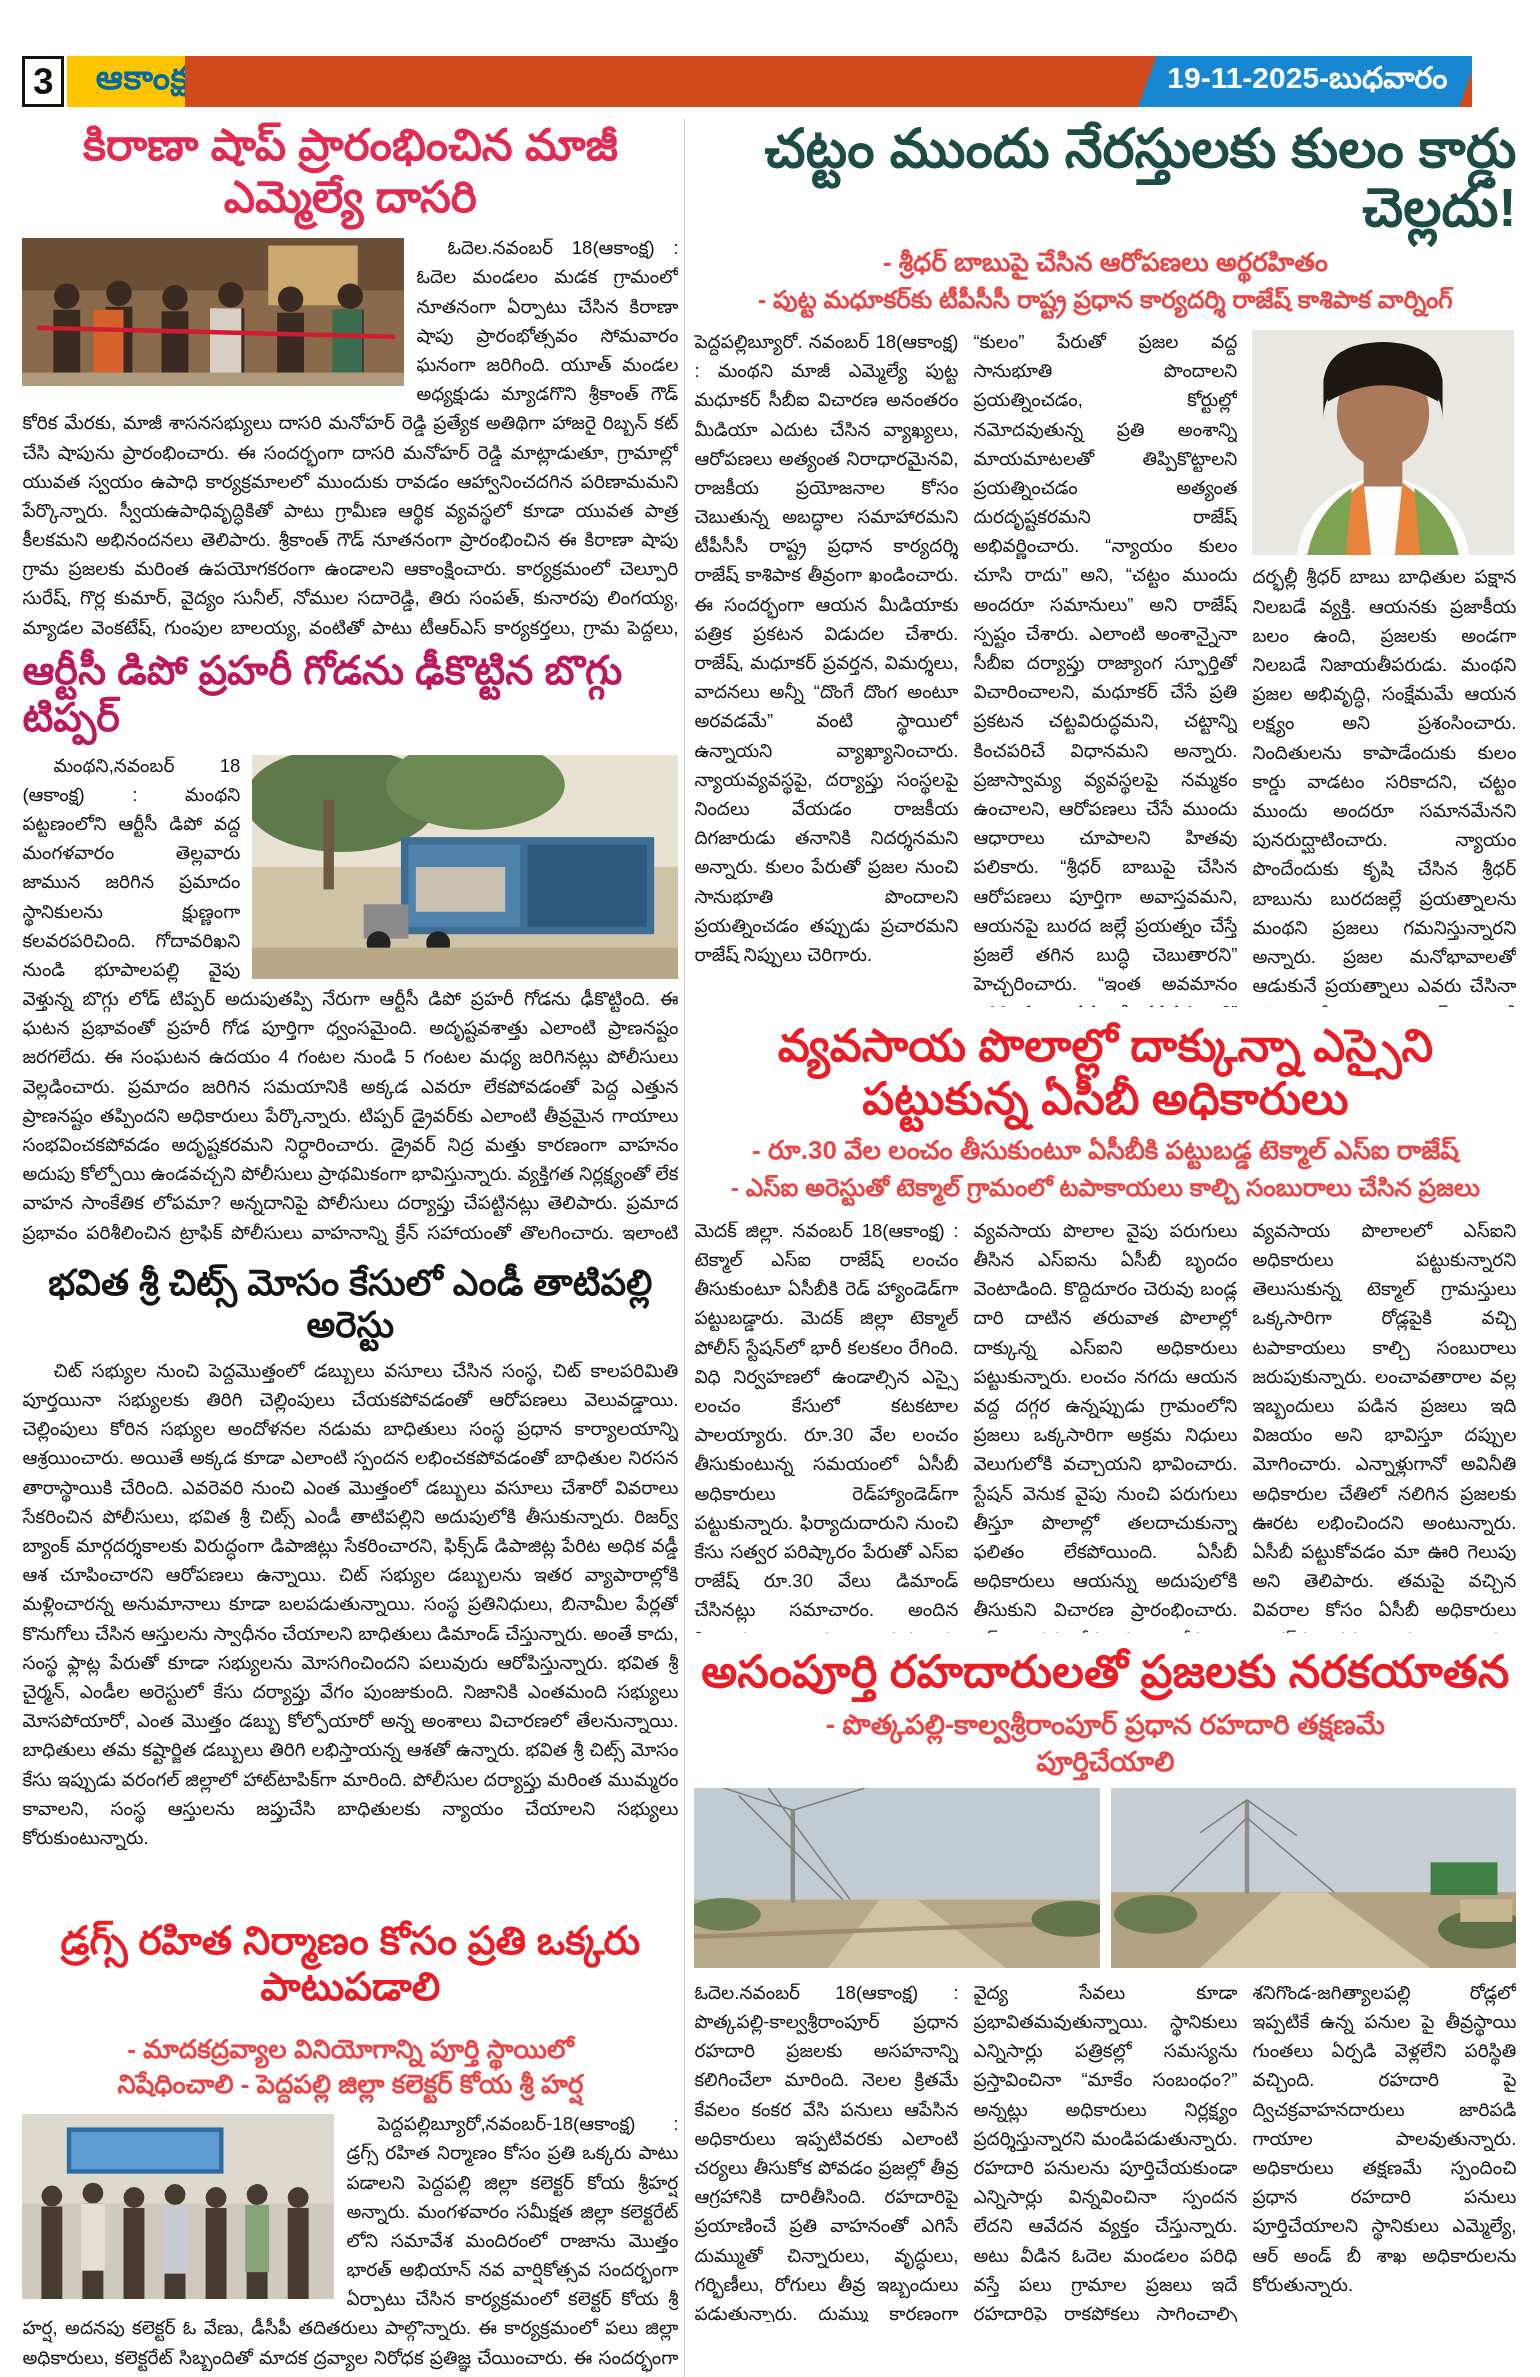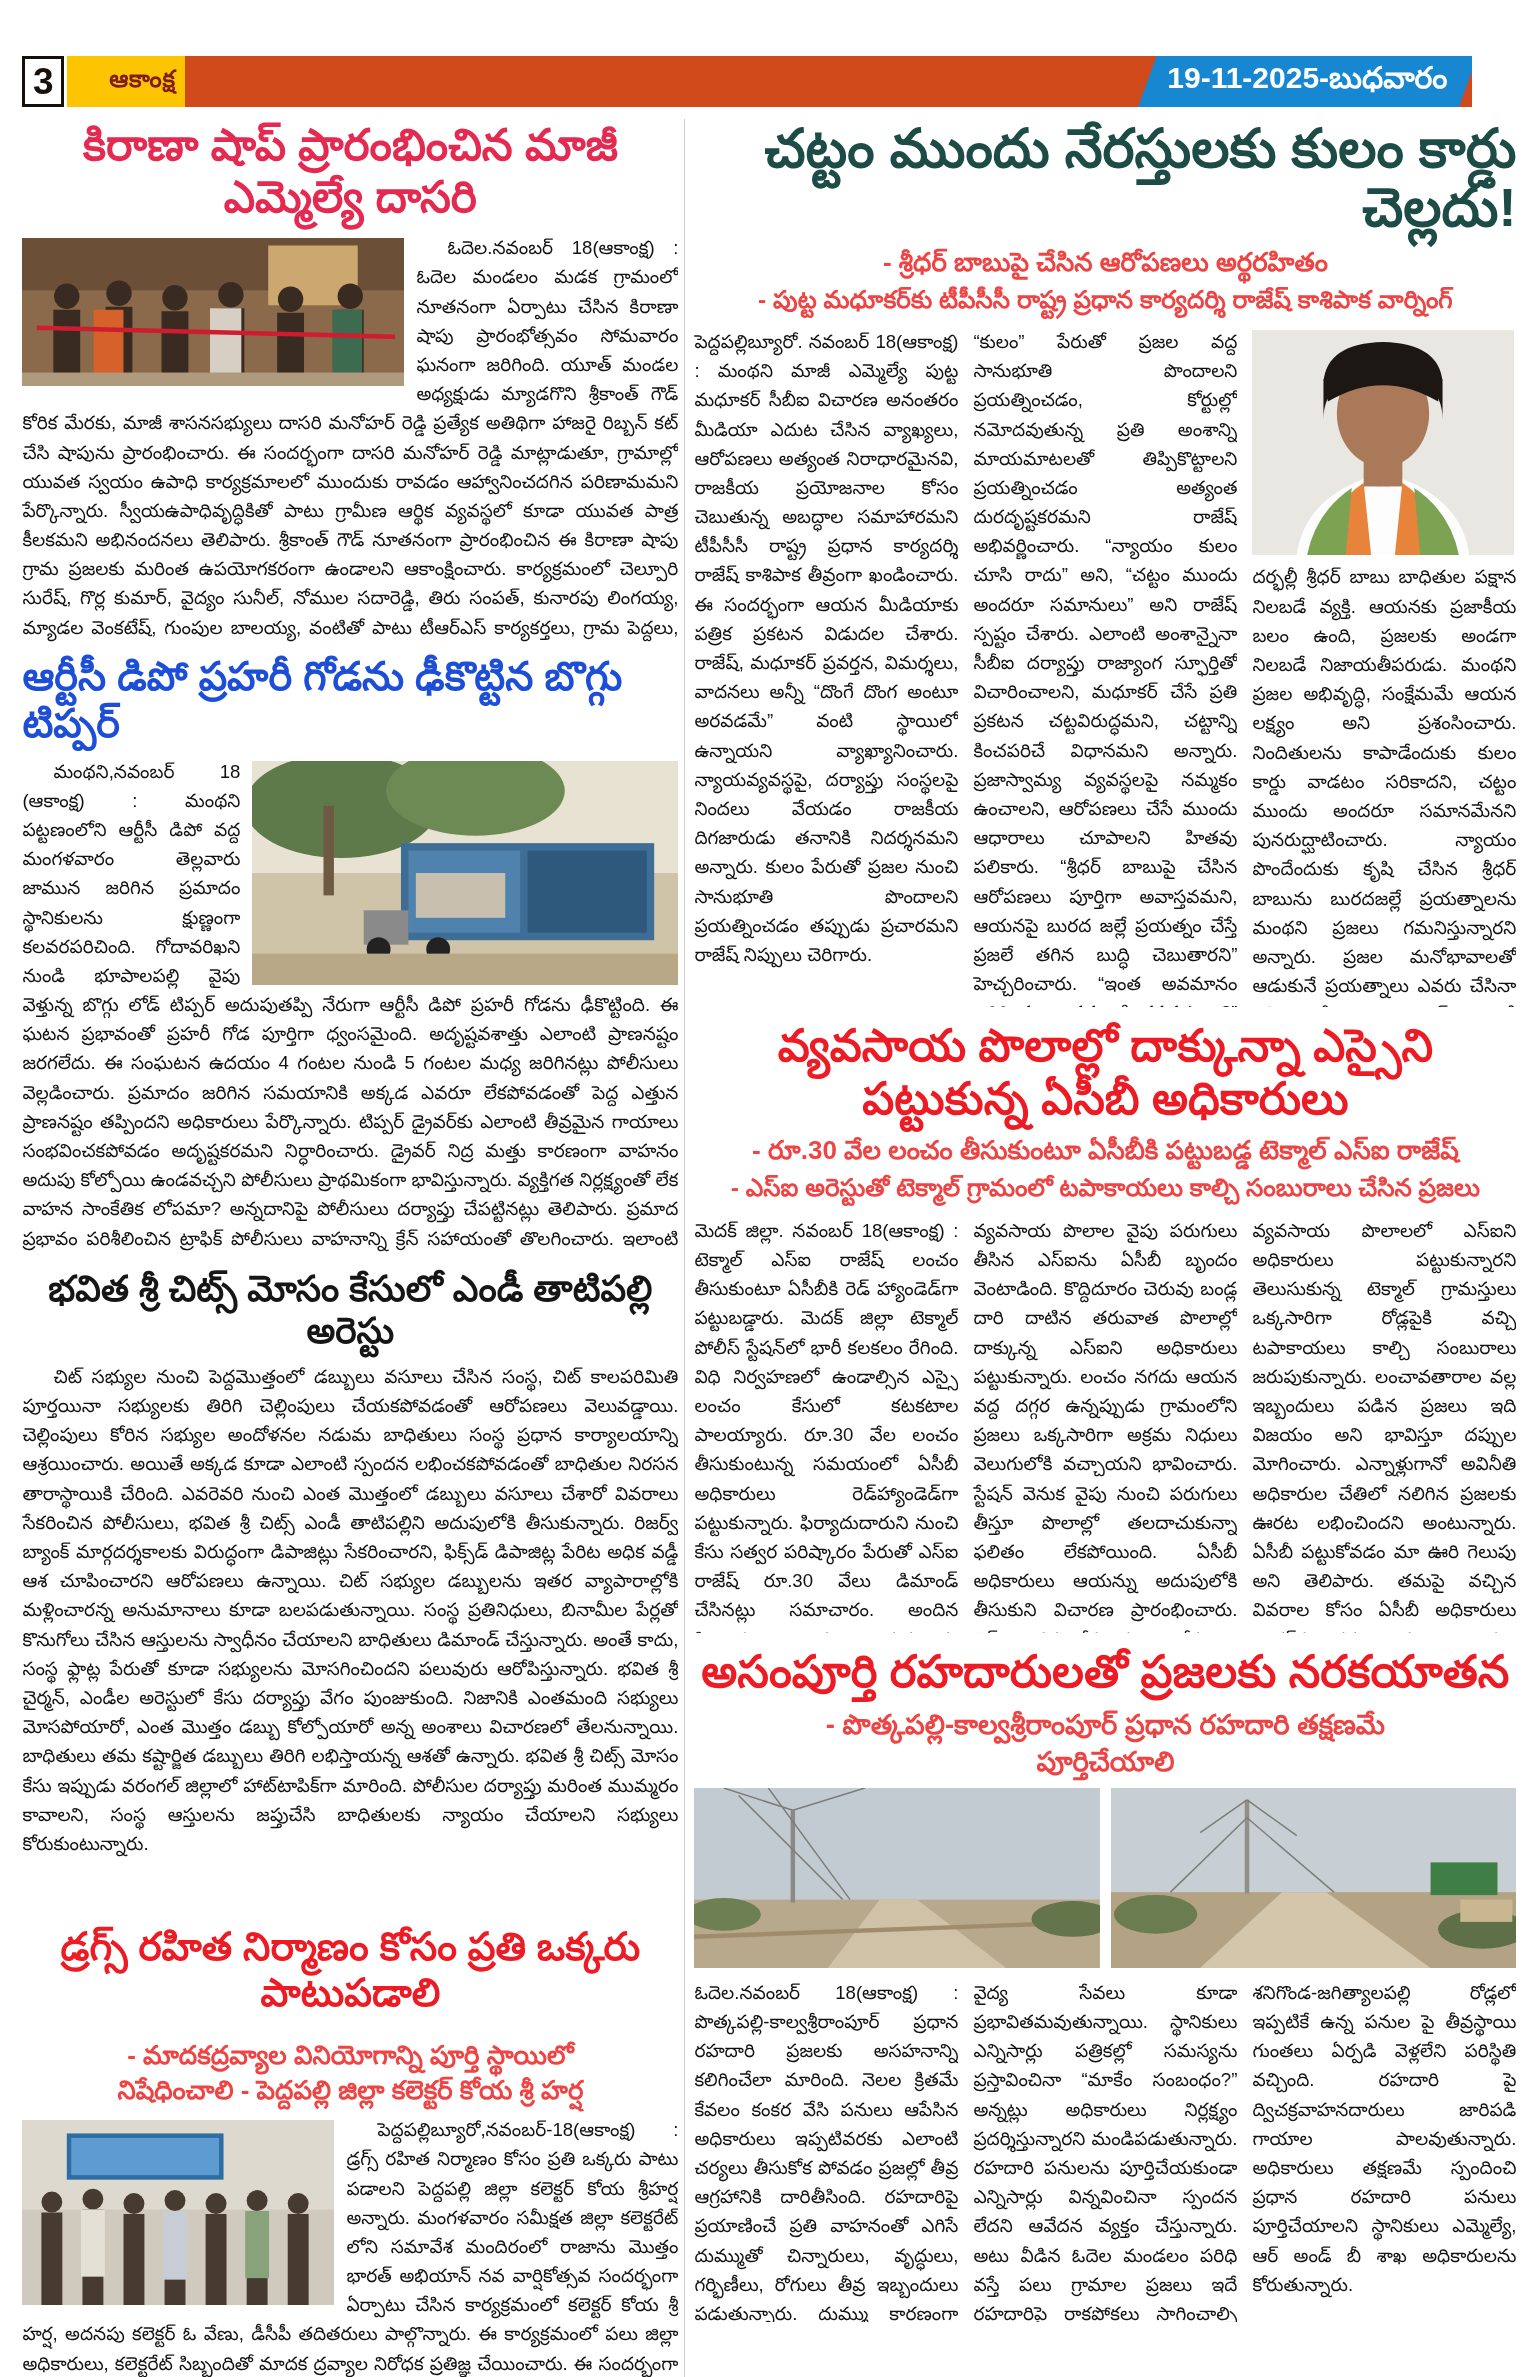--- a/index.html
+++ b/index.html
@@ -6,33 +6,33 @@
   html,body { background:#e8e8e8; }
   .page {
     position:relative; width:1541px; height:2377px; background:#ffffff;
     font-family:"Liberation Sans","DejaVu Sans",sans-serif; color:#111; overflow:hidden;
     margin:0 auto;
   }
   
   .masthead { position:absolute; top:56px; left:22.4px; width:1450px; height:51px; display:flex; align-items:stretch; }
   .pagenum-box { width:42px; background:#fff; border:3.7px solid #17100a; display:flex; align-items:center; justify-content:center;
     font-size:37px; font-weight:bold; color:#17100a; }
-  .logo-box { width:118px; margin-left:3px; background:#fdc500; color:#7f1d1d; display:flex; align-items:center; justify-content:center;
-    font-size:24px; font-weight:bold; letter-spacing:0.7px;padding-left:32px; }
+  .logo-box { width:118px; margin-left:3px; background:#fdc500; color:#0369a1; display:flex; align-items:center; justify-content:center;
+    font-size:34px; font-weight:bold; letter-spacing:0.7px;padding-left:32px; }
   .mast-bar { flex:1; background:#d14a1b; position:relative; overflow:hidden; }
   .date-flag { position:absolute; right:13.4px; top:0; bottom:0; width:321px; background:#1787d2;
     transform:skewX(-20deg); transform-origin:bottom right; display:flex; align-items:center; justify-content:center; }
   .date-flag span { transform:skewX(20deg); color:#fff; font-size:30px; font-weight:bold; }
   
   .content { position:absolute; top:119px; left:22.4px; width:1498px; display:flex; }
   .left-col { width:656px; }
   .right-col { width:832px; margin-left:6px; padding-left:9px; border-left:0.7px solid #cfcfcf; }
   .headline { font-weight:bold; line-height:1.18; }
   .hl-crimson { color:#e42a50; font-size:44px; text-align:center; margin-bottom:10.4px; }
-  .hl-navy { color:#1d4ed8; font-size:40px; text-align:left; margin:11px 0 9px 0; }
+  .hl-navy { color:#be185d; font-size:40px; text-align:left; margin:5px 0 9px 0; }
   .hl-black { color:#161616; font-size:36px; text-align:center; margin:10.4px 0 9px 0; }
   .hl-red-left { color:#ed1b24; font-size:39px; text-align:center; margin:9px 0 22px 0; }
   .hl-teal { color:#1d4b45; font-size:54px; text-align:right; line-height:1.1; margin-bottom:7.5px; }
   .hl-red-big { color:#ed1b24; font-size:45px; text-align:center; margin:12px 0 7.5px 0; }
   .subhead { font-weight:bold; color:#ef4444; text-align:center; line-height:1.35; }
   .sub-35 { font-size:26px; }
   .sub-33 { font-size:24.6px; margin-top:3px; }
   .sub-37 { font-size:27.6px; max-width:656px; margin:3px auto 7.5px auto; }
   .body-text { font-size:18.6px; line-height:1.57; text-align:justify; overflow:hidden; }
   .body-text p { text-indent:31px; }

